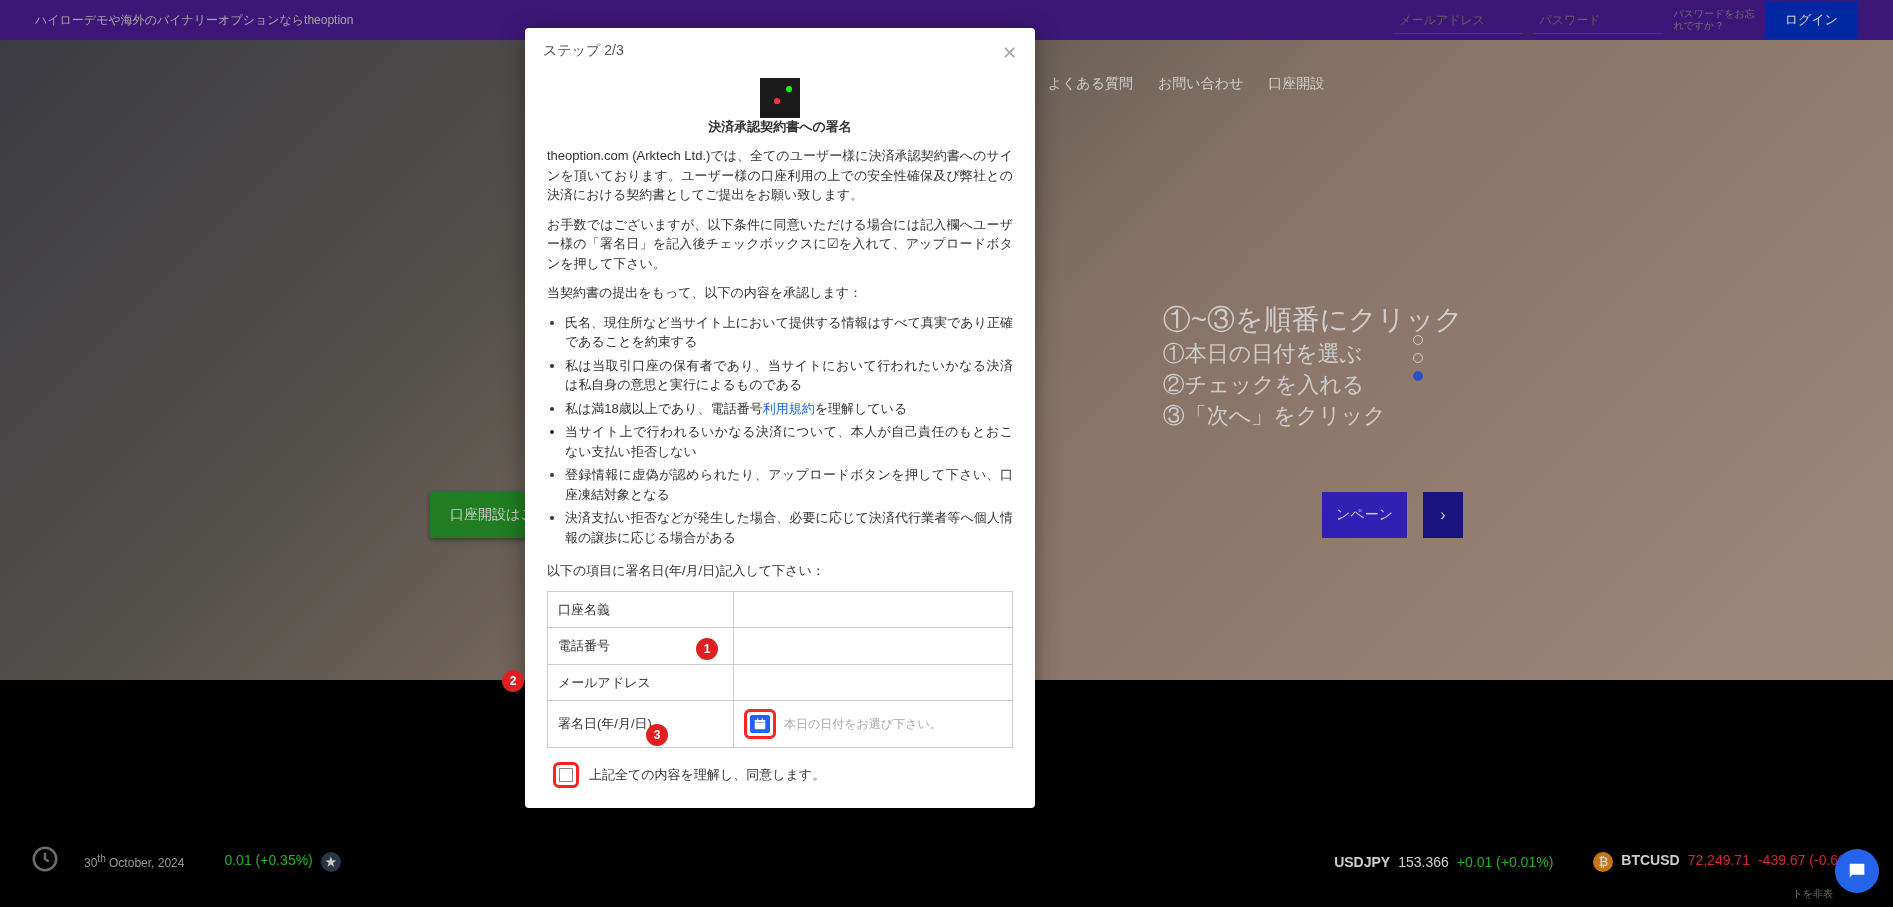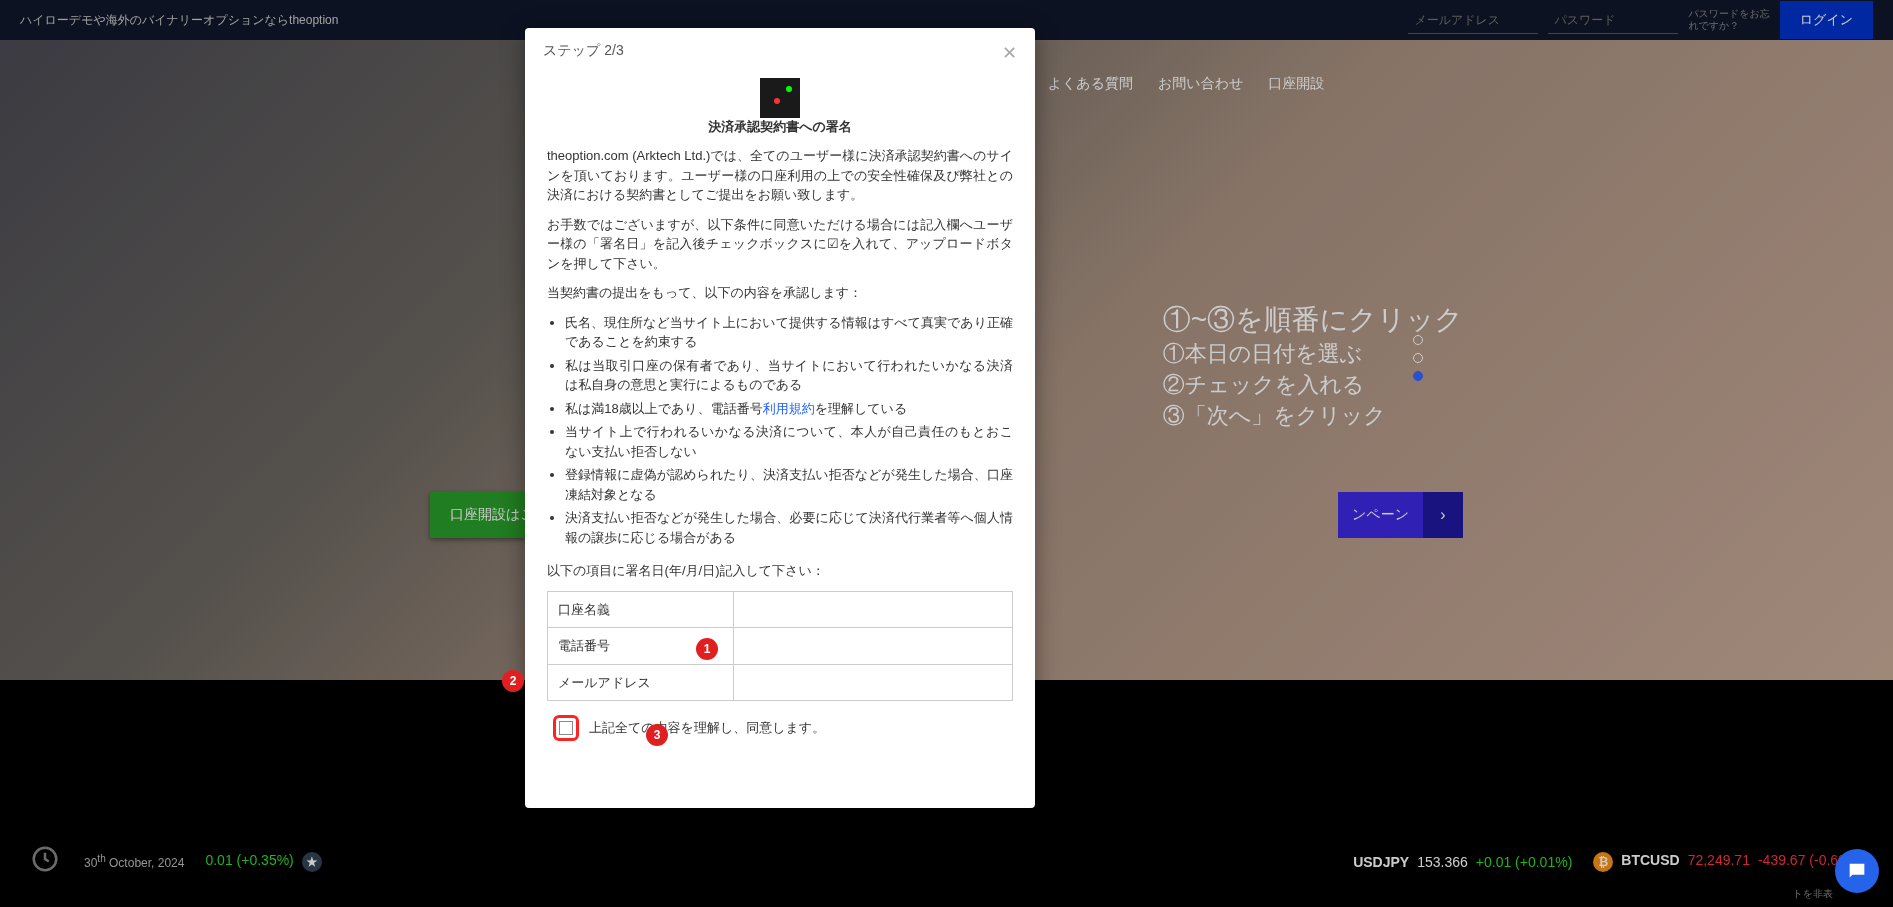--- a/index.html
+++ b/index.html
@@ -1,37 +1,37 @@
 <!DOCTYPE html>
 <html><head>
 <meta charset="utf-8">
 <style>
 * { margin: 0; padding: 0; box-sizing: border-box; font-family: "Hiragino Kaku Gothic Pro", "Meiryo", sans-serif; }
 body { width: 1893px; height: 907px; overflow: hidden; position: relative; background: #000; }
-.topbar { width: 100%; height: 40px; background: #0f172a; display: flex; align-items: center; color: #ccc; font-size: 12px; padding: 0 20px; }
+.topbar { width: 100%; height: 40px; background: #4c1d95; display: flex; align-items: center; color: #ccc; font-size: 12px; padding: 0 35px; }
 .topbar-title { flex: 1; }
 .topbar-right { display: flex; align-items: center; gap: 10px; }
 .input-flat { background: transparent; border: none; border-bottom: 1px solid #555; color: #ccc; font-size: 12px; padding: 6px; width: 130px; outline: none; }
 .forgot { font-size: 10px; color: #888; line-height: 12px; }
 .login-btn { background: #0033cc; color: #fff; border: none; padding: 10px 20px; font-size: 13px; cursor: pointer; }
 .hero { width: 100%; height: 640px; position: absolute; top: 40px; left: 0; background: linear-gradient(135deg, #4a4a52 0%, #6b6660 30%, #a89080 55%, #c8aa98 100%); background-size: cover; }
 .navbar { position: absolute; top: 65px; left: 0; right: 0; height: 46px; display: flex; justify-content: center; gap: 17px; color: #fff; font-size: 14px; z-index: 5; }
 .nav-item { cursor: pointer; padding: 10px 4px; }
 .nav-item.active { border-bottom: 3px solid #3366ff; }
 .cta-row { position: absolute; top: 492px; left: 430px; right: 430px; display: flex; justify-content: space-between; z-index: 3; }
 .cta-green { background: #2a9d2a; color: #fff; padding: 14px 20px; border: none; font-size: 14px; border-radius: 2px; box-shadow: 0 2px 5px rgba(0,0,0,0.4); cursor: pointer; }
-.cta-blue-group { display: flex; }
+.cta-blue-group { display: flex; gap: 16px; }
 .cta-blue { background: #3c29e0; color: #fff; padding: 14px 14px; font-size: 14px; cursor: pointer; }
 .cta-blue-arrow { background: #2018a0; color: #fff; width: 40px; display: flex; align-items: center; justify-content: center; cursor: pointer; }
 .annotation-box { position: absolute; right: 430px; top: 300px; color: #fff; text-align: left; font-size: 28px; font-weight: 300; font-family: "Yu Mincho", serif; line-height: 1.4; z-index: 3; }
 .annotation-sub { font-size: 22px; }
 .dots { position: absolute; right: 470px; top: 335px; display: flex; flex-direction: column; gap: 8px; z-index: 3; }
 .dot { width: 10px; height: 10px; border-radius: 50%; border: 1px solid #fff; }
 .dot.filled { background: #3366ff; border-color: #3366ff; }
-.ticker { position: absolute; bottom: 0; left: 0; right: 0; height: 90px; background: rgba(0,0,0,0.8); display: flex; align-items: center; color: #fff; font-size: 14px; padding: 0 30px; gap: 21px; z-index: 4; }
+.ticker { position: absolute; bottom: 0; left: 0; right: 0; height: 90px; background: rgba(0,0,0,0.8); display: flex; align-items: center; color: #fff; font-size: 14px; padding: 0 30px; gap: 40px; z-index: 4; }
 .ticker-clock { color: #888; font-size: 24px; }
 .ticker-item { display: flex; align-items: flex-start; gap: 8px; }
 .ticker-sym { color: #fff; font-weight: bold; }
 .ticker-price { color: #fff; }
 .ticker-diff.up { color: #2ade2a; }
 .ticker-diff.down { color: #ff3344; }
 .ticker-coin { width: 20px; height: 20px; border-radius: 50%; display: flex; align-items: center; justify-content: center; font-size: 12px; font-weight: bold; }
 .modal-backdrop { position: absolute; inset: 0; background: rgba(0,0,0,0.2); z-index: 100; }
 .modal { position: absolute; left: 525px; top: 28px; width: 510px; height: 780px; background: #fff; z-index: 101; overflow: hidden; color: #333; font-size: 14px; border-radius: 4px; box-shadow: 0 5px 25px rgba(0,0,0,0.4); }
 .modal-head { display: flex; justify-content: space-between; padding: 14px 18px; font-size: 14px; color: #555; }
@@ -162,38 +162,56 @@
     <p class="modal-paragraph">theoption.com (Arktech Ltd.)では、全てのユーザー様に決済承認契約書へのサインを頂いております。ユーザー様の口座利用の上での安全性確保及び弊社との決済における契約書としてご提出をお願い致します。</p>
     <p class="modal-paragraph">お手数ではございますが、以下条件に同意いただける場合には記入欄へユーザー様の「署名日」を記入後チェックボックスに☑を入れて、アップロードボタンを押して下さい。</p>
     <p class="modal-paragraph">当契約書の提出をもって、以下の内容を承認します：</p>
     <ul class="modal-list">
       <li>氏名、現住所など当サイト上において提供する情報はすべて真実であり正確であることを約束する</li>
       <li>私は当取引口座の保有者であり、当サイトにおいて行われたいかなる決済は私自身の意思と実行によるものである</li>
       <li>
         <span>私は満18歳以上であり、電話番号</span><span class="inline-link">利用規約</span><span>を理解している</span>
       </li>
       <li>当サイト上で行われるいかなる決済について、本人が自己責任のもとおこない支払い拒否しない</li>
-      <li>登録情報に虚偽が認められたり、決済支払い拒否などが発生した場合、口座凍結対象となる</li>
+      <li>登録情報に虚偽が認められたり、アップロードボタンを押して下さい、口座凍結対象となる</li>
       <li>決済支払い拒否などが発生した場合、必要に応じて決済代行業者等へ個人情報の譲歩に応じる場合がある</li>
     </ul>
     <p class="modal-paragraph" style="margin-top:14px;">以下の項目に署名日(年/月/日)記入して下さい：</p>
     <table class="info-table">
       <tbody>
           <tr>
             <td>口座名義</td>
             <td></td>
           </tr>
       <tr>
             <td>電話番号</td>
             <td></td>
           </tr>
       <tr>
             <td>メールアドレス</td>
             <td></td>
           </tr>
+      <tr>
+            <td>署名日(年/月/日)</td>
+        <td>
+          <div class="date-cell">
+            <div class="cal-icon-wrap">
+              <div class="cal-icon">
+                <svg width="14" height="14" viewBox="0 0 24 24" fill="#fff">
+                      <rect x="3" y="5" width="18" height="16" rx="1"></rect>
+                      <path d="M3 9h18" stroke="#2060ff"></path>
+                      <rect x="7" y="2" width="2" height="4"></rect>
+                      <rect x="15" y="2" width="2" height="4"></rect>
+                    </svg>
+              </div>
+            </div>
+            <span class="placeholder-text">本日の日付をお選び下さい。</span>
+          </div>
+        </td>
+      </tr>
     </tbody>
       </table>
     <div class="agree-row">
       <div class="chk-wrap">
         <div class="chk"></div>
       </div>
       <span>上記全ての内容を理解し、同意します。</span>
     </div>
   </div>
 

